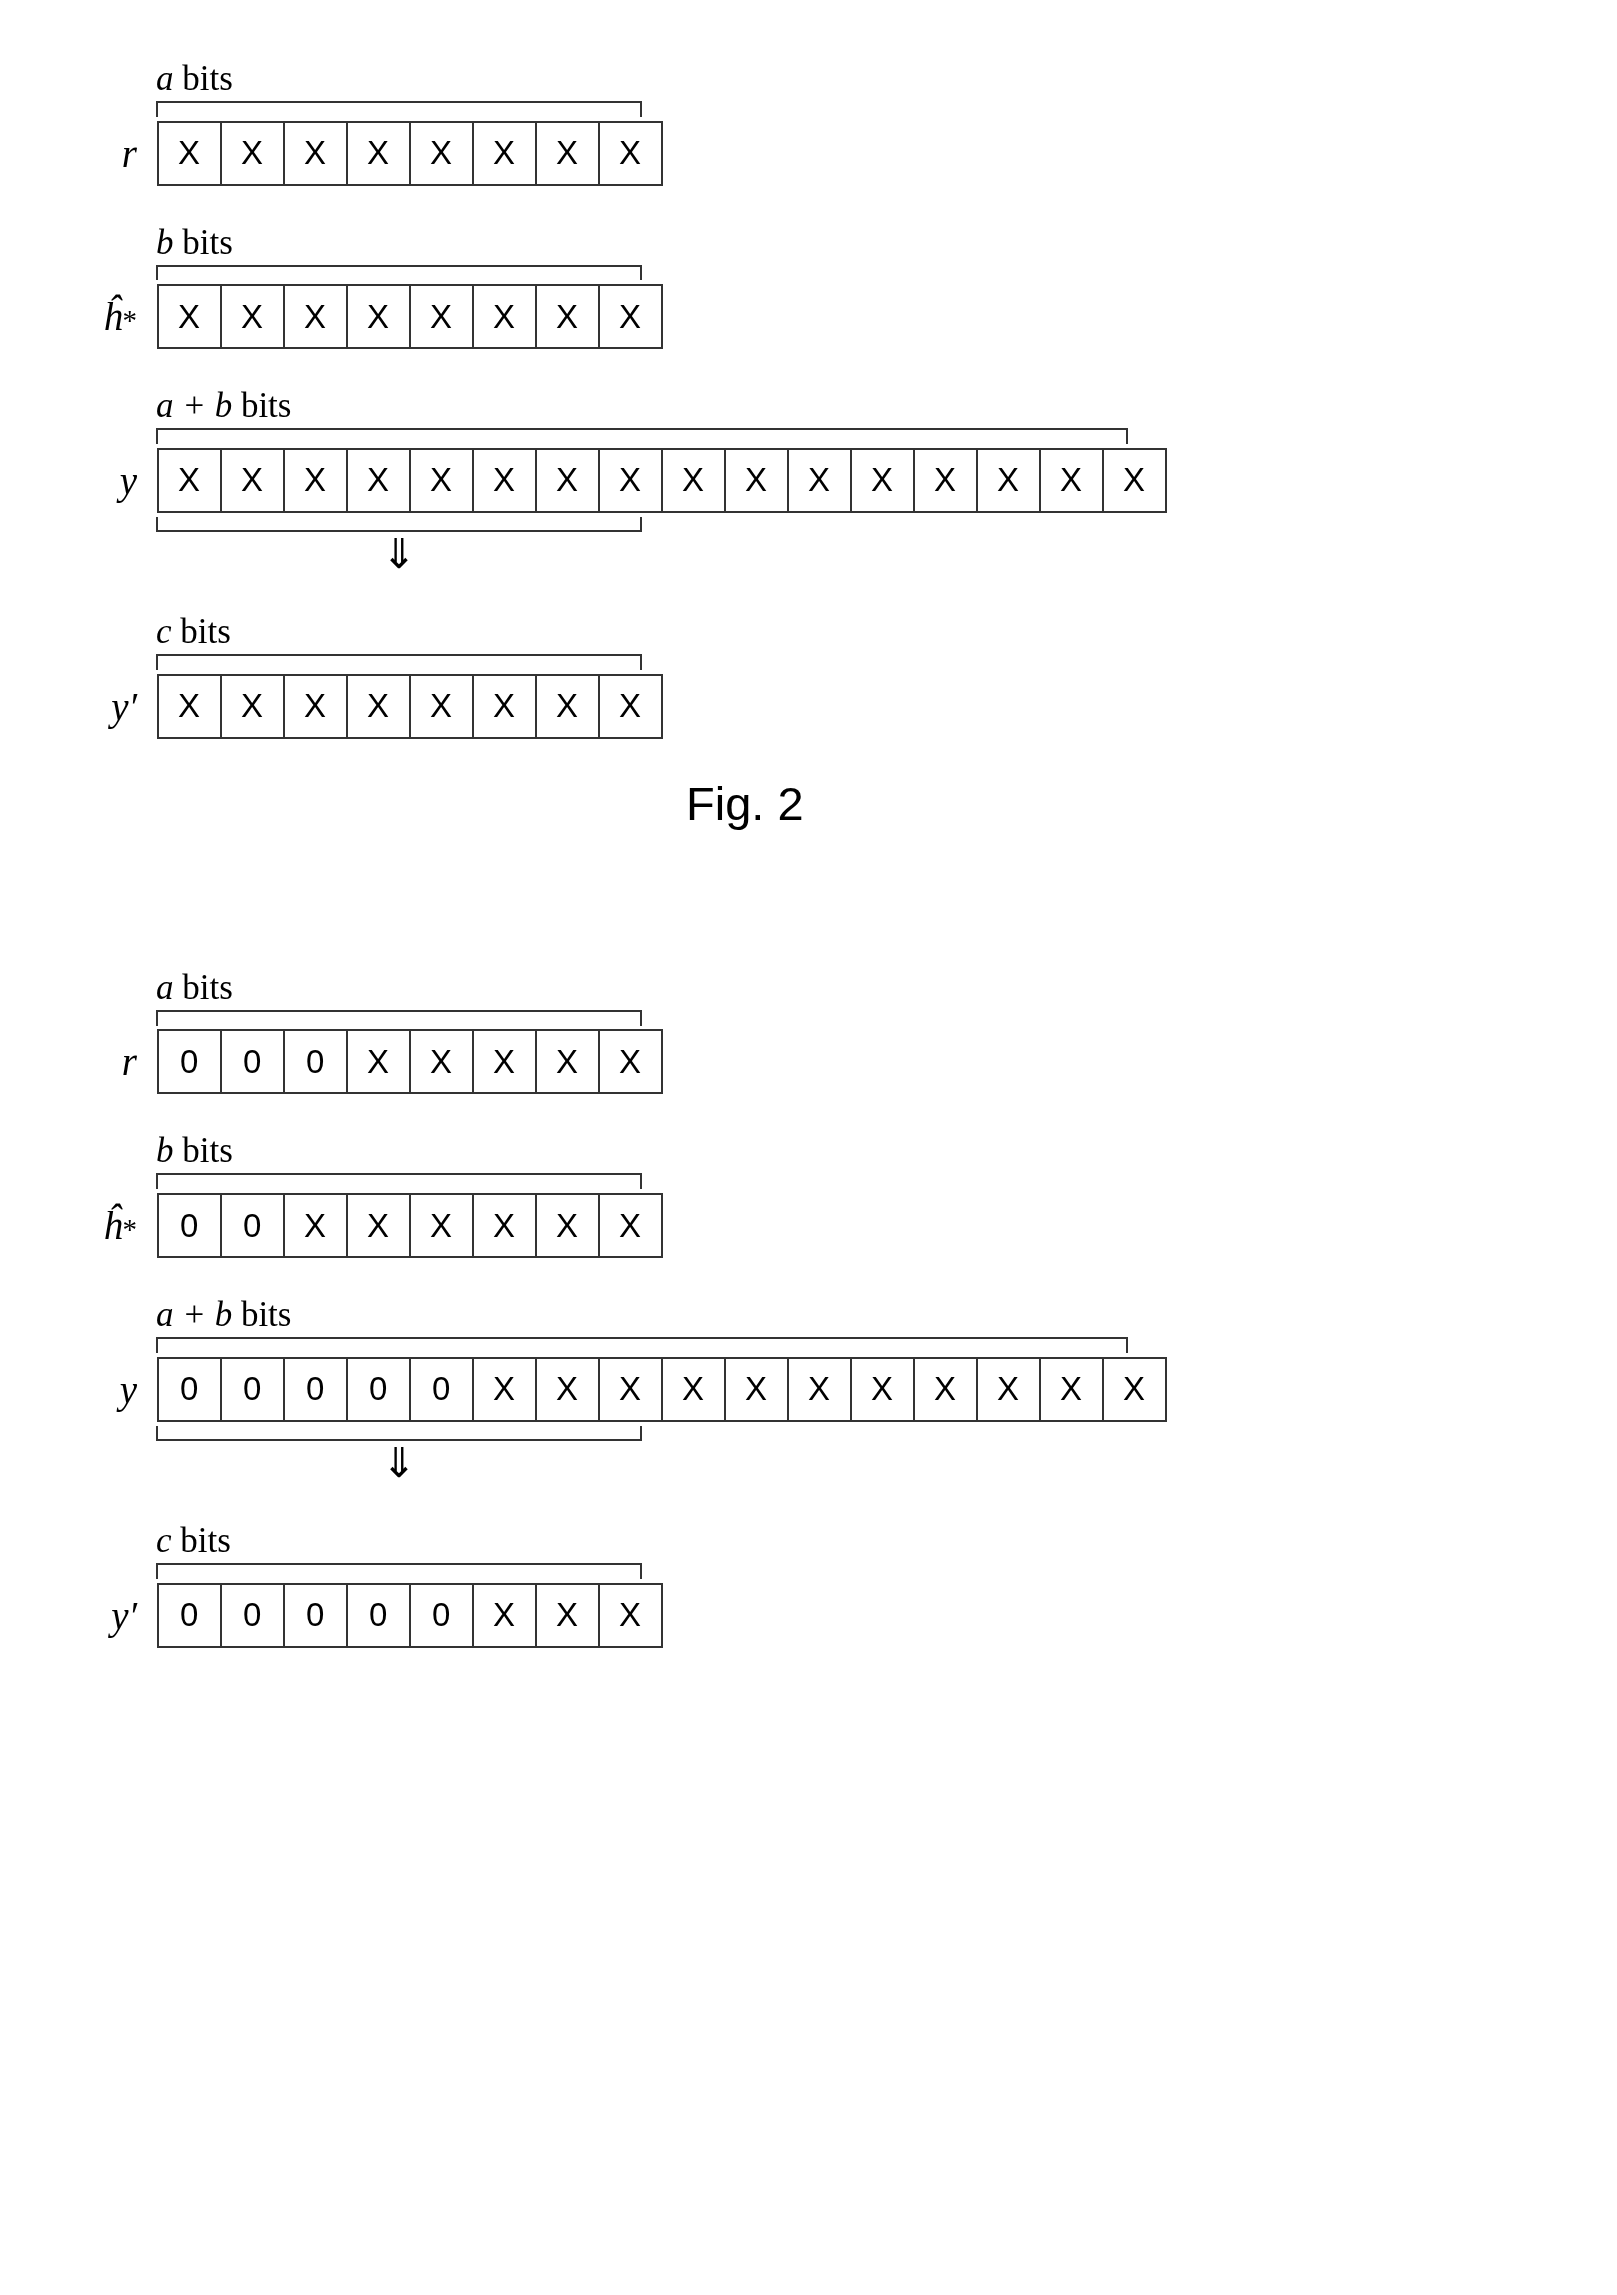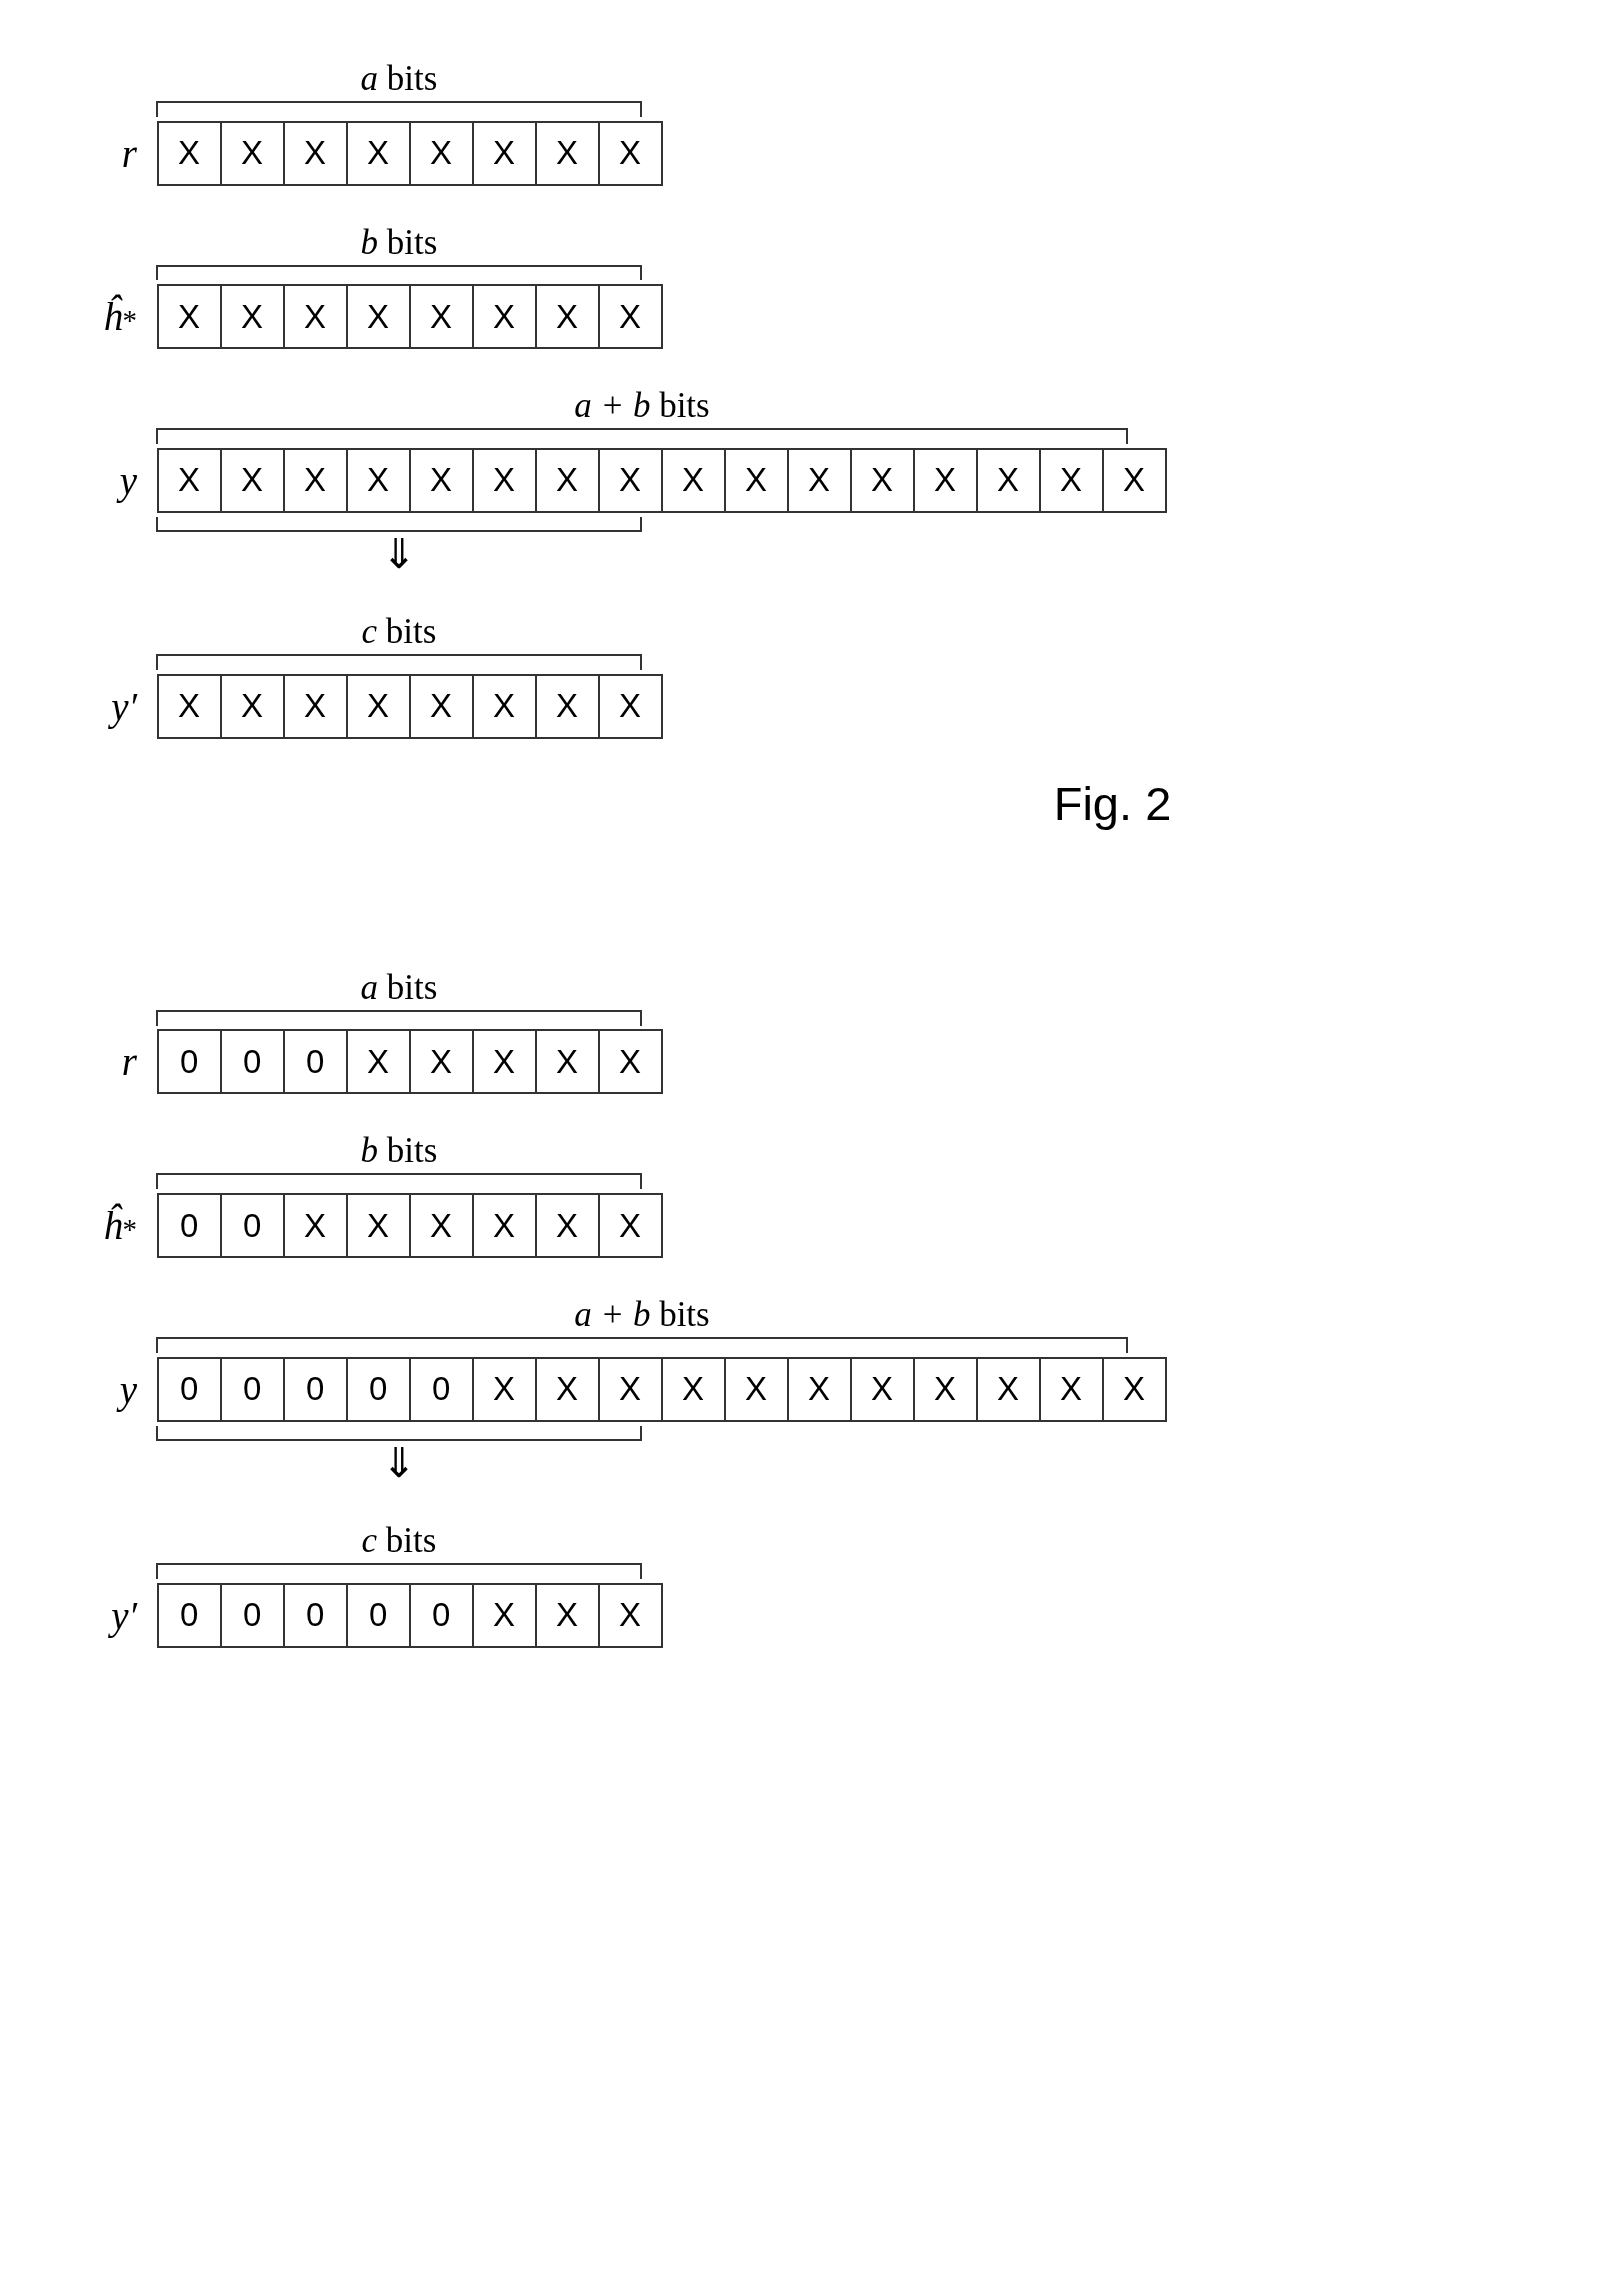--- a/index.html
+++ b/index.html
@@ -43,21 +43,21 @@
     font-weight: normal;
   }
   .bit-cell:last-child {
     border-right: 2px solid #333;
   }
   .top-bracket-wrap {
     margin-left: 78px;
     margin-bottom: 3.9px;
   }
   .top-bracket-label {
-    text-align: center;
+    text-align: left;
     font-size: 35px;
     font-style: italic;
     margin-bottom: 2px;
   }
   .top-bracket-label .upright {
     font-style: normal;
   }
   .top-bracket {
     height: 13.7px;
     border-top: 2px solid #333;
@@ -79,21 +79,20 @@
     text-align: center;
     font-size: 41px;
     line-height: 1;
     margin: 2px 0 5.9px 0;
   }
   .fig-caption {
     font-family: Helvetica, Arial, sans-serif;
     font-size: 47px;
     margin-left: 608px;
     margin-top: 15px;
-    text-align: center;
   }
 </style>
 </head>
 <body>
 
 <div id="root">
     <div class="figure">
       <div class="row-block">
         <div class="top-bracket-wrap" style="width: 486px;">
           <div class="top-bracket-label"><i>a</i> <span class="upright">bits</span></div>

